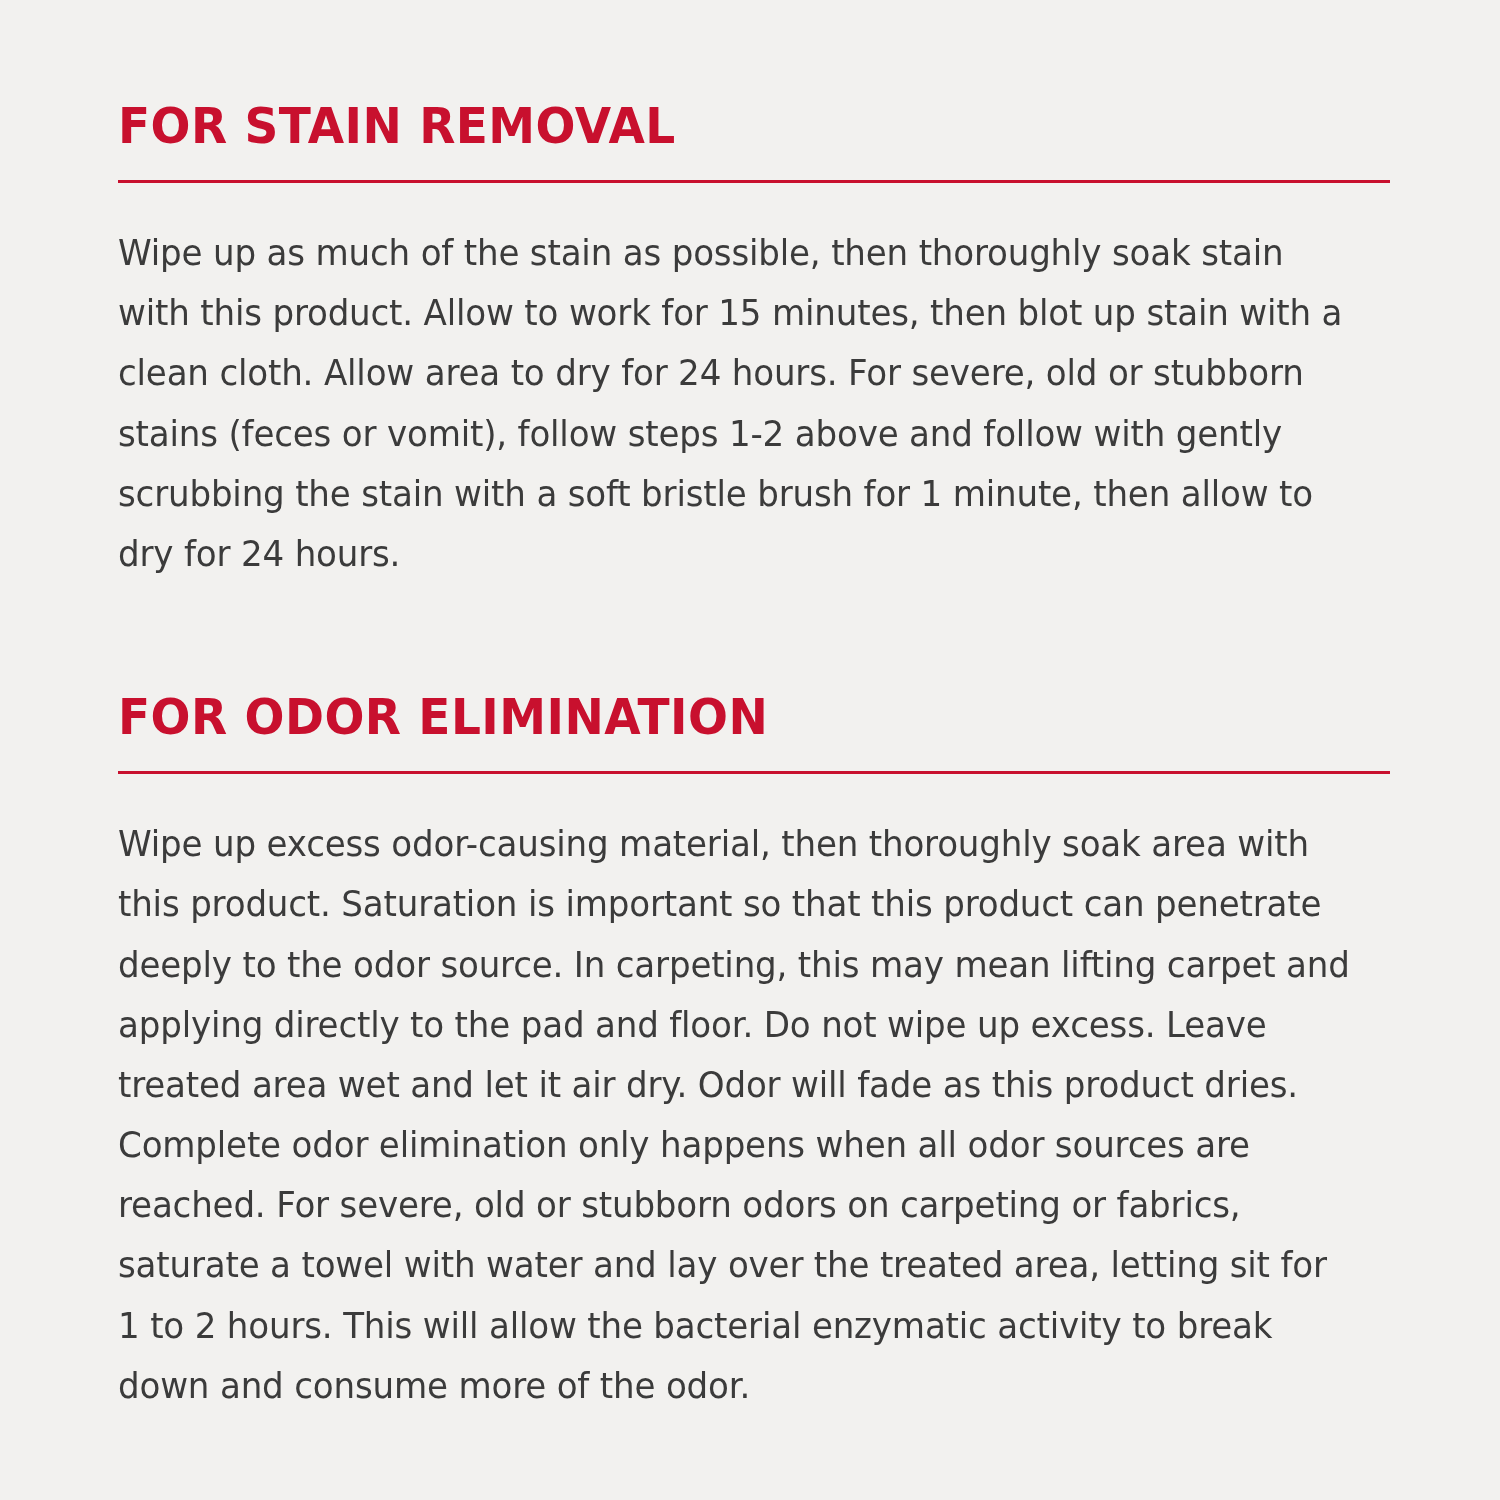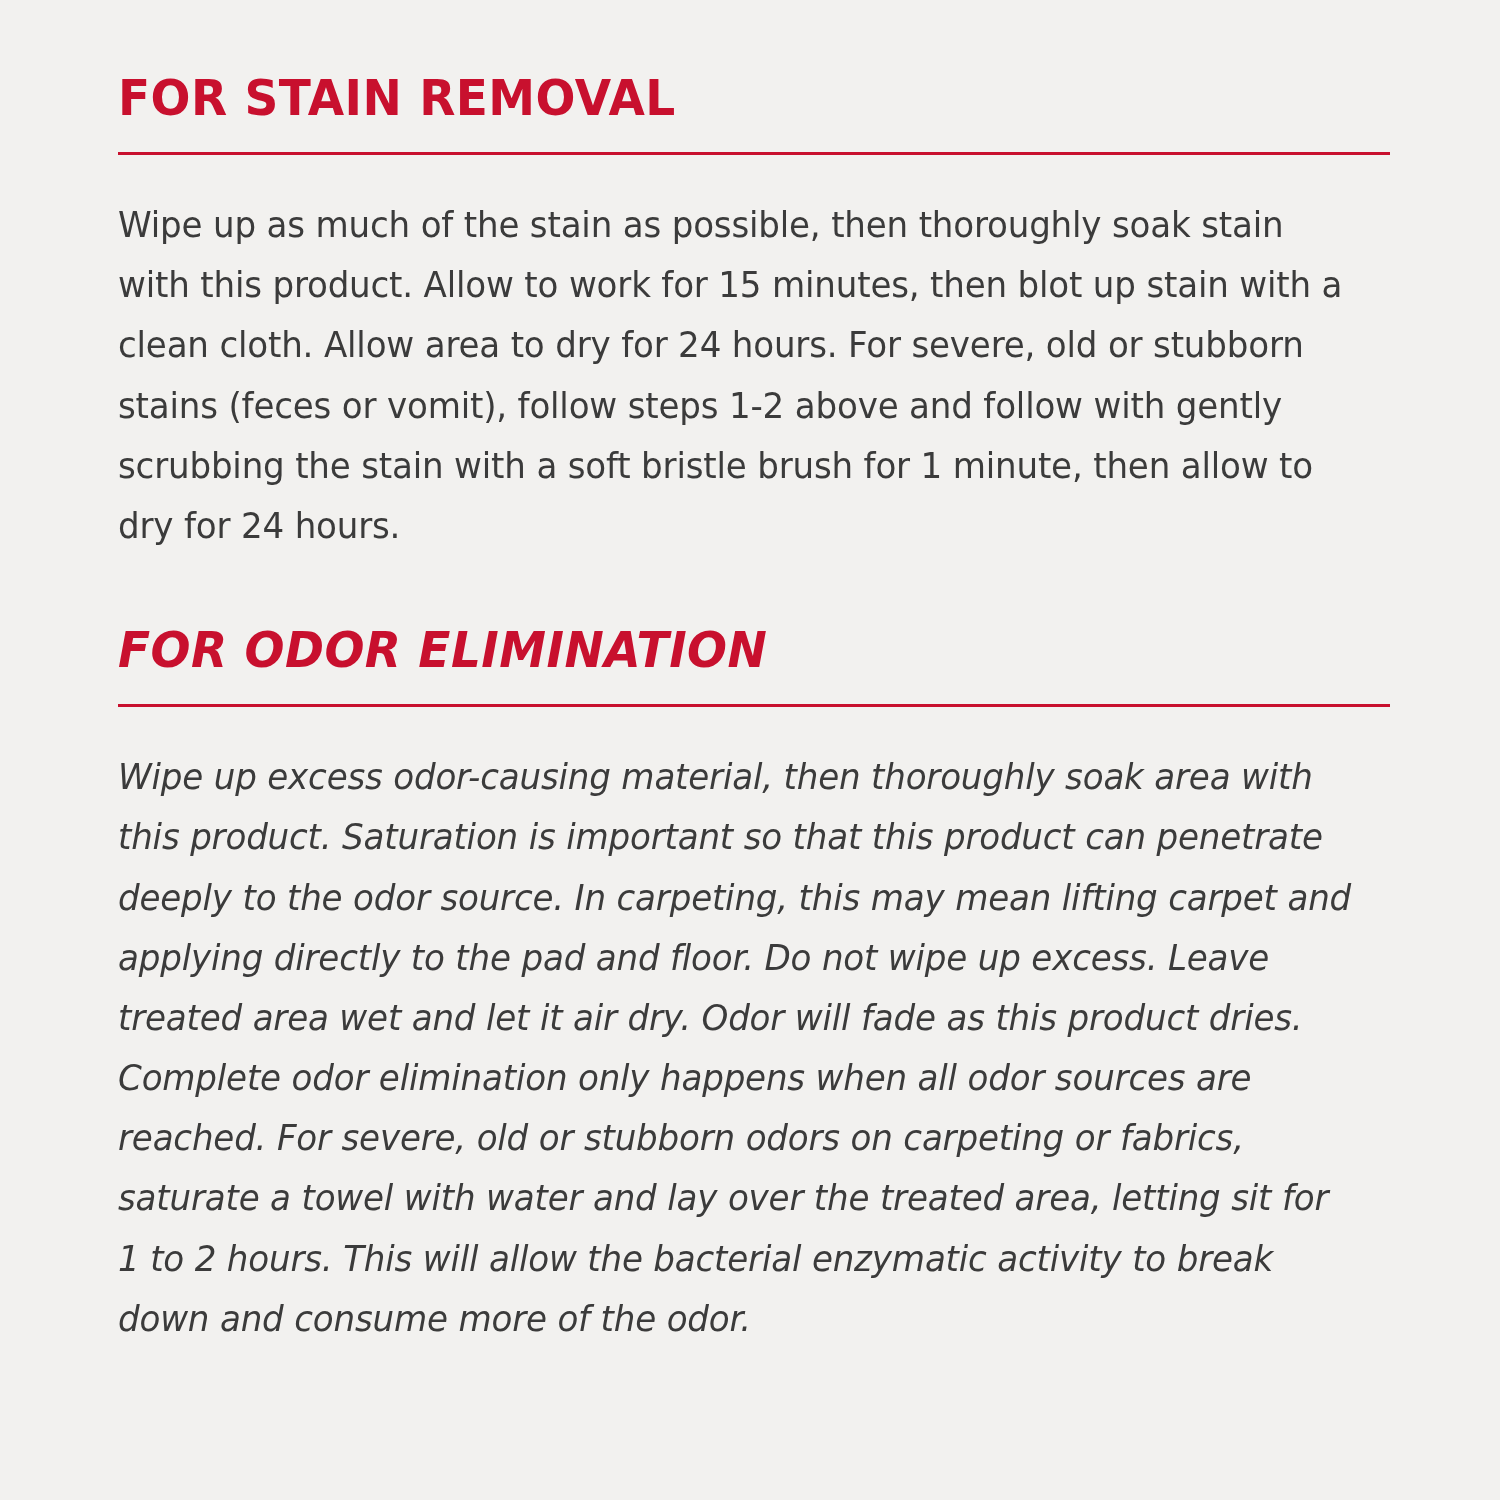--- a/index.html
+++ b/index.html
@@ -10,29 +10,28 @@
     width: 1500px;
     height: 1500px;
     background: #f2f1ef;
     font-family: "Liberation Sans", sans-serif;
     overflow: hidden;
   }
   .page {
     width: 1500px;
     height: 1500px;
     box-sizing: border-box;
-    padding: 72px 118px 0 118px;
+    padding: 100px 118px 0 118px;
     background: #f2f1ef;
   }
   .section {
     width: 1272px;
   }
   .section + .section {
-    margin-top: 68px;
-    font-style: italic;
+    margin-top: 107px;
   }
   .section-heading {
     font-family: "DejaVu Sans", sans-serif;
     font-weight: bold;
     font-size: 50px;
     line-height: 1.04;
     letter-spacing: 0.5px;
     color: #c8102e;
     margin: 0 0 28px 0;
     transform: scaleX(0.94);

